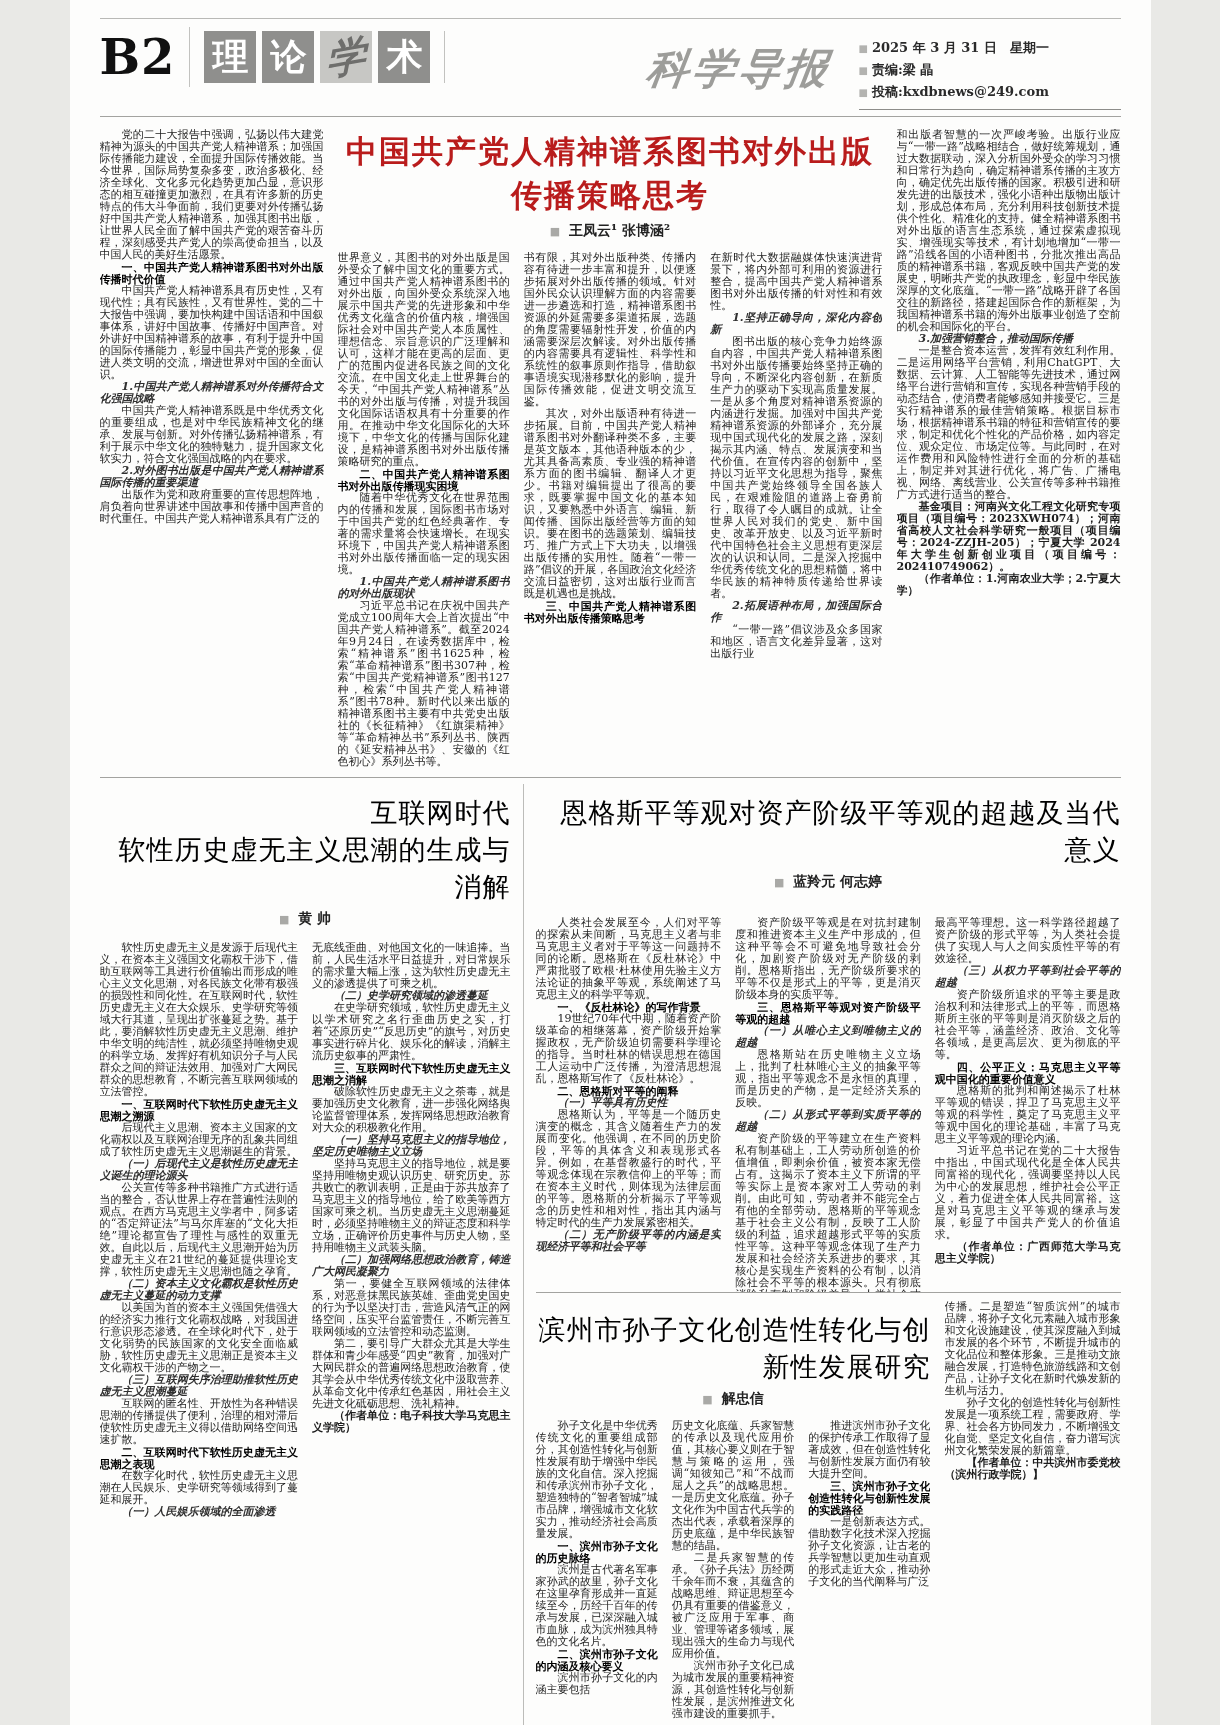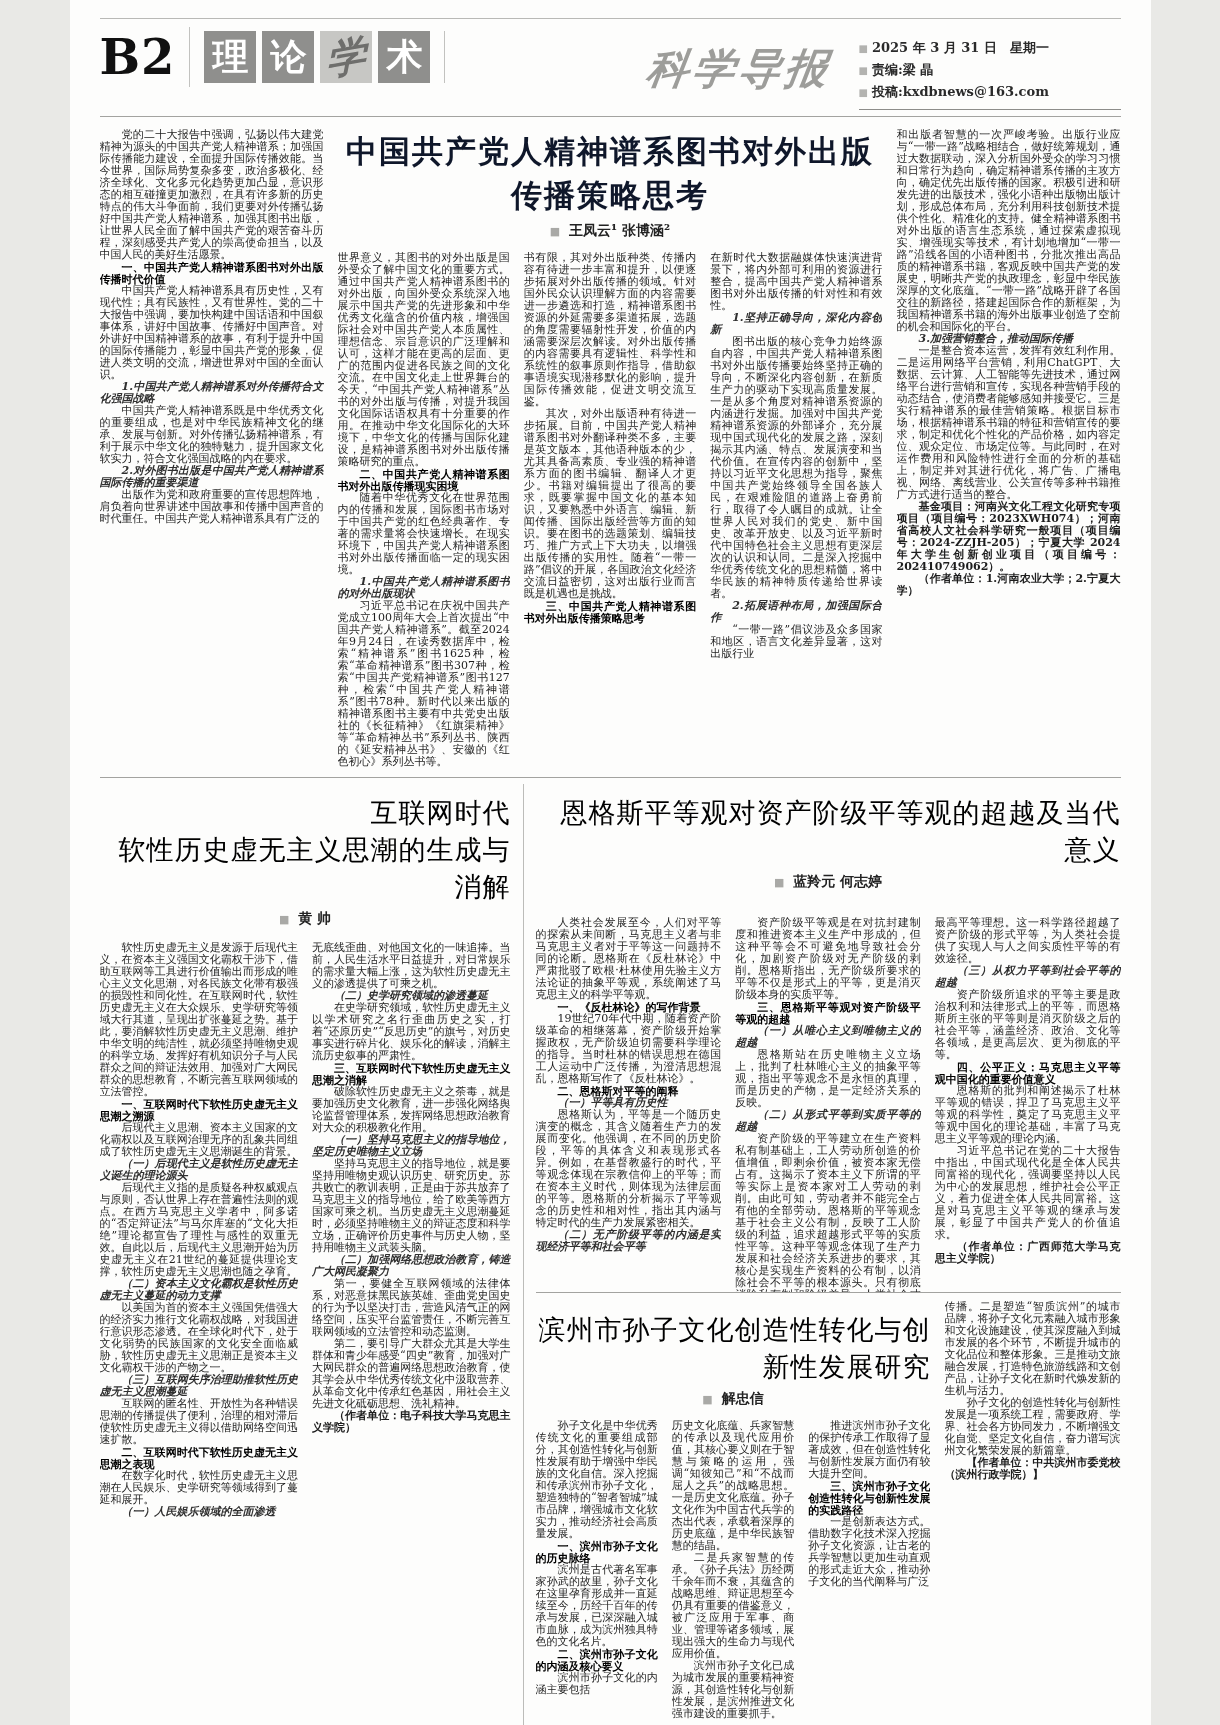--- a/index.html
+++ b/index.html
@@ -20,21 +20,21 @@
   .lbox.light span { display:block; transform:rotate(-10deg) skewX(-8deg); font-size:40px; }
   .hdr-spacer { flex:1; }
   .papername { font-size:42px; font-weight:bold; color:#9d9d9a; font-style:italic; transform:skewX(-8deg);
                margin-right:28px; margin-top:14px; letter-spacing:4px; }
   .hdr-info { width:262px; padding-bottom:6px; border-bottom:1px solid #8d8d8a; margin-top:10px; }
   .hdr-info .line { font-size:13px; font-weight:bold; color:#2a2a2a; line-height:21px; white-space:nowrap; }
   .sq { color:#b3b3b0; font-size:10px; margin-right:4px; }
   
   .hrule { border-top:1px solid #a3a3a0; margin:6px 0; }
   
-  .title1 { text-align:center; font-size:31px; font-weight:bold; letter-spacing:2px; color:#0f172a; line-height:44px; }
+  .title1 { text-align:center; font-size:31px; font-weight:bold; letter-spacing:2px; color:#b91c1c; line-height:44px; }
   .title2 { text-align:right; font-size:27px; font-weight:normal; letter-spacing:1px; color:#000; line-height:37px; }
   .byline { text-align:center; font-size:14px; font-weight:bold; color:#222; margin:5px 0 8px 0; }
   .byline .sq { font-size:11px; color:#a9a9a6; }
   .col { font-size:11px; line-height:12px; text-align:justify; overflow:hidden; }
   .col p { margin:0; }
   .col .t-p, .col .t-h, .col .t-k, .col .t-fund, .col .t-auth { text-indent:2em; }
   .col .t-pc { text-indent:0; }
   .col .t-h { font-weight:bold; color:#000; font-family:Liberation Sans, sans-serif; }
   .col .t-k { font-weight:bold; font-style:italic; color:#303030; }
   .col .t-fund { font-weight:bold; }
@@ -78,21 +78,21 @@
             <span>学</span>
           </div>
         <div class="lbox">术</div>
       </div>
     </div>
     <div class="hdr-spacer"></div>
     <div class="papername">科学导报</div>
     <div class="hdr-info">
       <div class="line"><span class="sq">■</span><span>2025 年 3 月 31 日　星期一</span></div>
       <div class="line"><span class="sq">■</span><span>责编:梁 晶</span></div>
-      <div class="line"><span class="sq">■</span><span>投稿:kxdbnews@163.com</span></div>
+      <div class="line"><span class="sq">■</span><span>投稿:kxdbnews@249.com</span></div>
     </div>
   </header>
 
   <div class="hrule"></div>
 
   <section class="art1">
     <div class="col a1side">
         <p class="t-p">党的二十大报告中强调，弘扬以伟大建党精神为源头的中国共产党人精神谱系；加强国际传播能力建设，全面提升国际传播效能。当今世界，国际局势复杂多变，政治多极化、经济全球化、文化多元化趋势更加凸显，意识形态的相互碰撞更加激烈，在具有许多新的历史特点的伟大斗争面前，我们更要对外传播弘扬好中国共产党人精神谱系，加强其图书出版，让世界人民全面了解中国共产党的艰苦奋斗历程，深刻感受共产党人的崇高使命担当，以及中国人民的美好生活愿景。</p>
         <p class="t-h">一、中国共产党人精神谱系图书对外出版传播时代价值</p>
         <p class="t-p">中国共产党人精神谱系具有历史性，又有现代性；具有民族性，又有世界性。党的二十大报告中强调，要加快构建中国话语和中国叙事体系，讲好中国故事、传播好中国声音。对外讲好中国精神谱系的故事，有利于提升中国的国际传播能力，彰显中国共产党的形象，促进人类文明的交流，增进世界对中国的全面认识。</p>
@@ -144,21 +144,21 @@
         <h2 class="title2">互联网时代</h2>
         <h2 class="title2">软性历史虚无主义思潮的生成与消解</h2>
         <div class="byline"><span class="sq">■</span> <span>黄 帅</span></div>
       </div>
       <div class="a2cols">
         <div class="col">
             <p class="t-p">软性历史虚无主义是发源于后现代主义，在资本主义强国文化霸权干涉下，借助互联网等工具进行价值输出而形成的唯心主义文化思潮，对各民族文化带有极强的损毁性和同化性。在互联网时代，软性历史虚无主义在大众娱乐、史学研究等领域大行其道，呈现出扩张蔓延之势。基于此，要消解软性历史虚无主义思潮、维护中华文明的纯洁性，就必须坚持唯物史观的科学立场、发挥好有机知识分子与人民群众之间的辩证法效用、加强对广大网民群众的思想教育，不断完善互联网领域的立法管控。</p>
             <p class="t-h">一、互联网时代下软性历史虚无主义思潮之溯源</p>
             <p class="t-p">后现代主义思潮、资本主义国家的文化霸权以及互联网治理无序的乱象共同组成了软性历史虚无主义思潮诞生的背景。</p>
             <p class="t-k">（一）后现代主义是软性历史虚无主义诞生的理论源头</p>
-            <p class="t-p">后现代主义指的是质疑各种权威观点与原则，否认世界上存在普遍性法则的观点。在西方马克思主义学者中，阿多诺的“否定辩证法”与马尔库塞的“文化大拒绝”理论都宣告了理性与感性的双重无效。自此以后，后现代主义思潮开始为历史虚无主义在21世纪的蔓延提供理论支撑，软性历史虚无主义思潮也随之孕育。</p>
+            <p class="t-p">公关宣传等多种书籍推广方式进行适当的整合，否认世界上存在普遍性法则的观点。在西方马克思主义学者中，阿多诺的“否定辩证法”与马尔库塞的“文化大拒绝”理论都宣告了理性与感性的双重无效。自此以后，后现代主义思潮开始为历史虚无主义在21世纪的蔓延提供理论支撑，软性历史虚无主义思潮也随之孕育。</p>
             <p class="t-k">（二）资本主义文化霸权是软性历史虚无主义蔓延的动力支撑</p>
             <p class="t-p">以美国为首的资本主义强国凭借强大的经济实力推行文化霸权战略，对我国进行意识形态渗透。在全球化时代下，处于文化弱势的民族国家的文化安全面临威胁，软性历史虚无主义思潮正是资本主义文化霸权干涉的产物之一。</p>
             <p class="t-k">（三）互联网失序治理助推软性历史虚无主义思潮蔓延</p>
             <p class="t-p">互联网的匿名性、开放性为各种错误思潮的传播提供了便利，治理的相对滞后使软性历史虚无主义得以借助网络空间迅速扩散。</p>
             <p class="t-h">二、互联网时代下软性历史虚无主义思潮之表现</p>
             <p class="t-p">在数字化时代，软性历史虚无主义思潮在人民娱乐、史学研究等领域得到了蔓延和展开。</p>
             <p class="t-k">（一）人民娱乐领域的全面渗透</p>
           </div>
         <div class="col">
             <p class="t-pc">无底线歪曲、对他国文化的一味追捧。当前，人民生活水平日益提升，对日常娱乐的需求量大幅上涨，这为软性历史虚无主义的渗透提供了可乘之机。</p>

